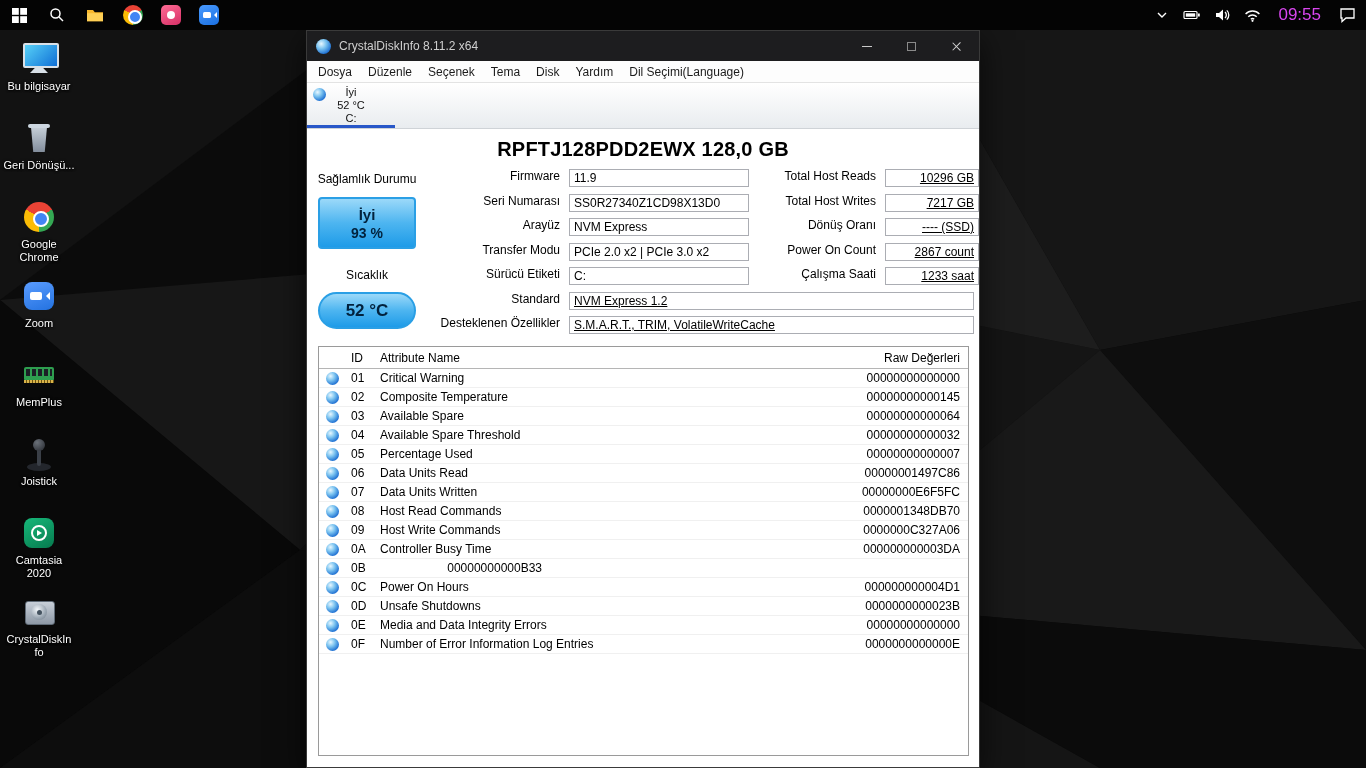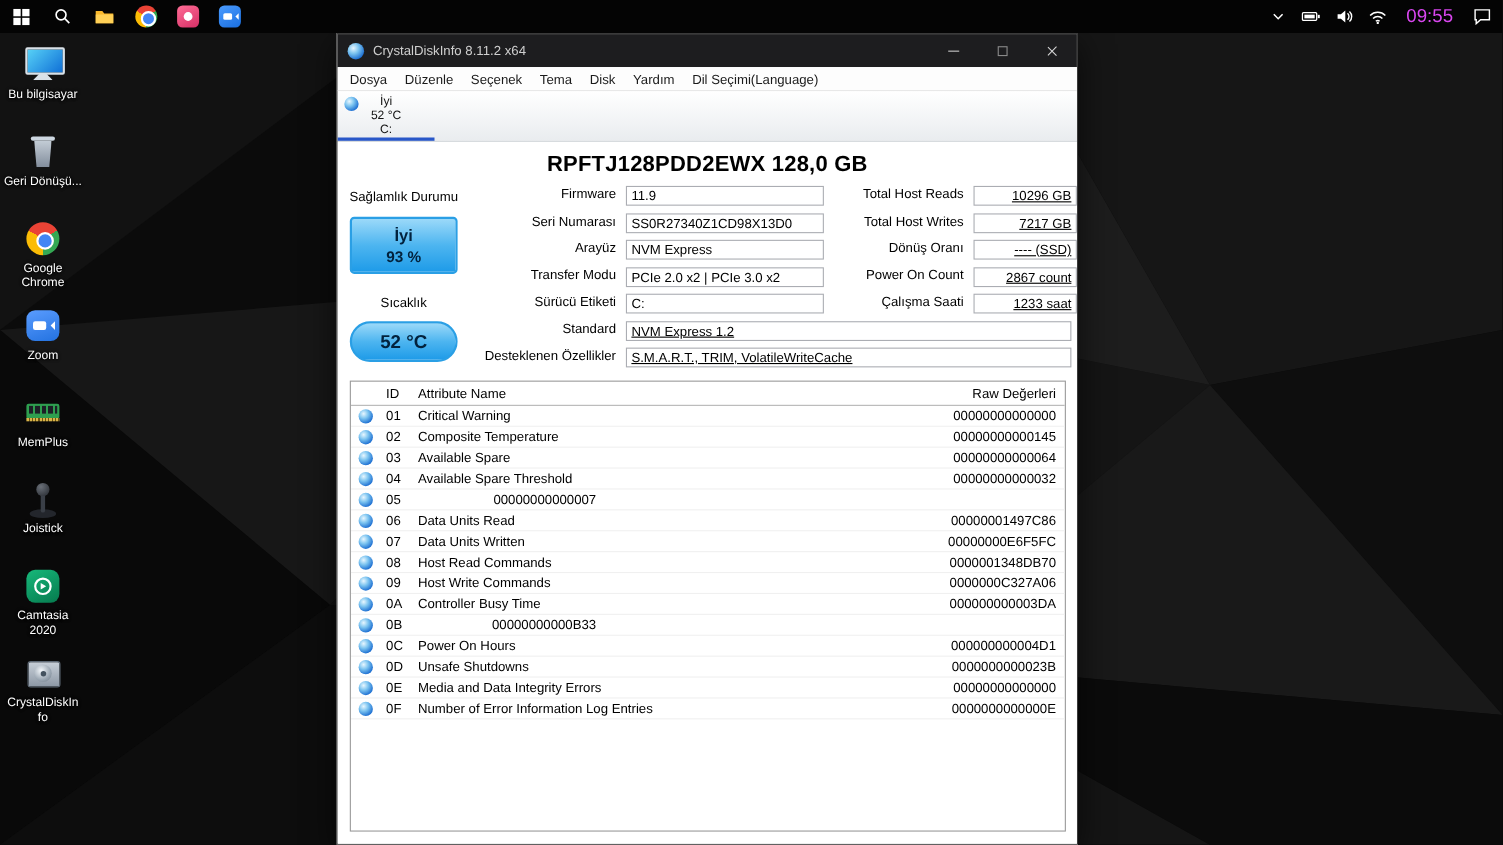--- a/index.html
+++ b/index.html
@@ -417,20 +417,21 @@
             <span class="col-id">04</span>
             <span class="col-name">Available Spare Threshold</span>
             <span class="col-raw">00000000000032</span>
           </div>
 
           <div class="smart-row">
             <span class="col-orb">
               <i class="orb"></i>
             </span>
             <span class="col-id">05</span>
+            <span class="col-name">Percentage Used</span>
             <span class="col-raw">00000000000007</span>
           </div>
 
           <div class="smart-row">
             <span class="col-orb">
               <i class="orb"></i>
             </span>
             <span class="col-id">06</span>
             <span class="col-name">Data Units Read</span>
             <span class="col-raw">00000001497C86</span>

